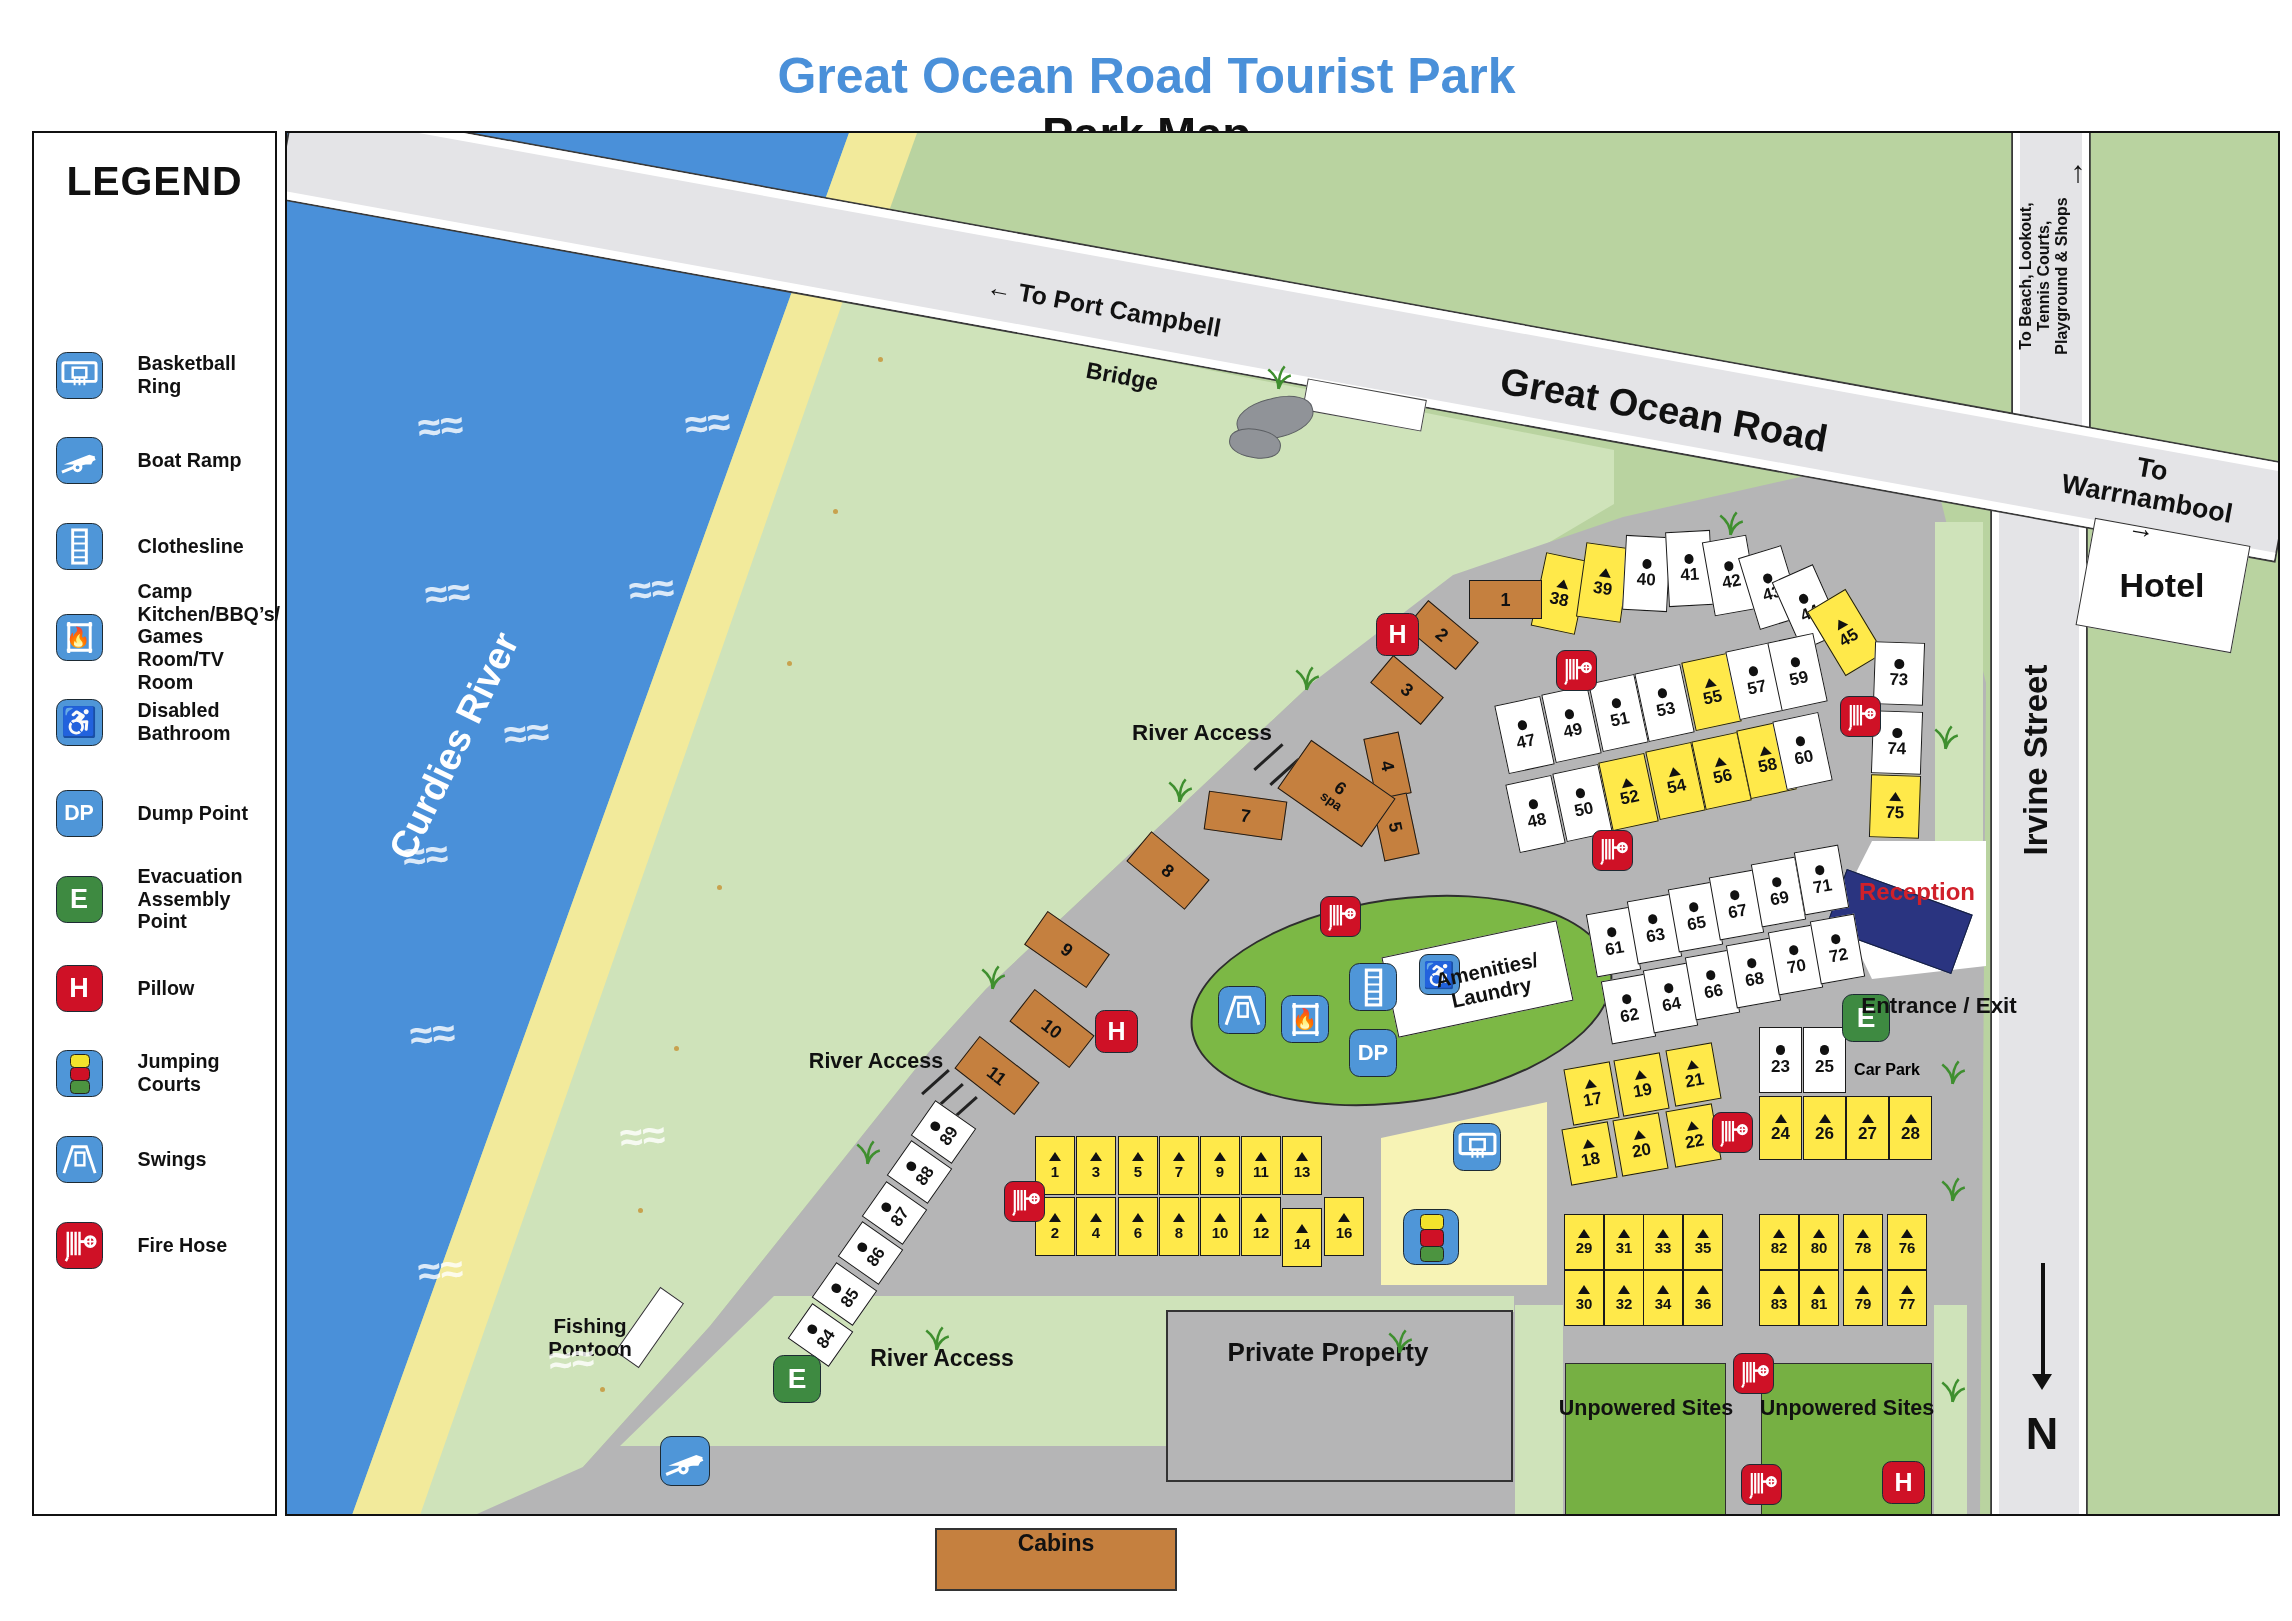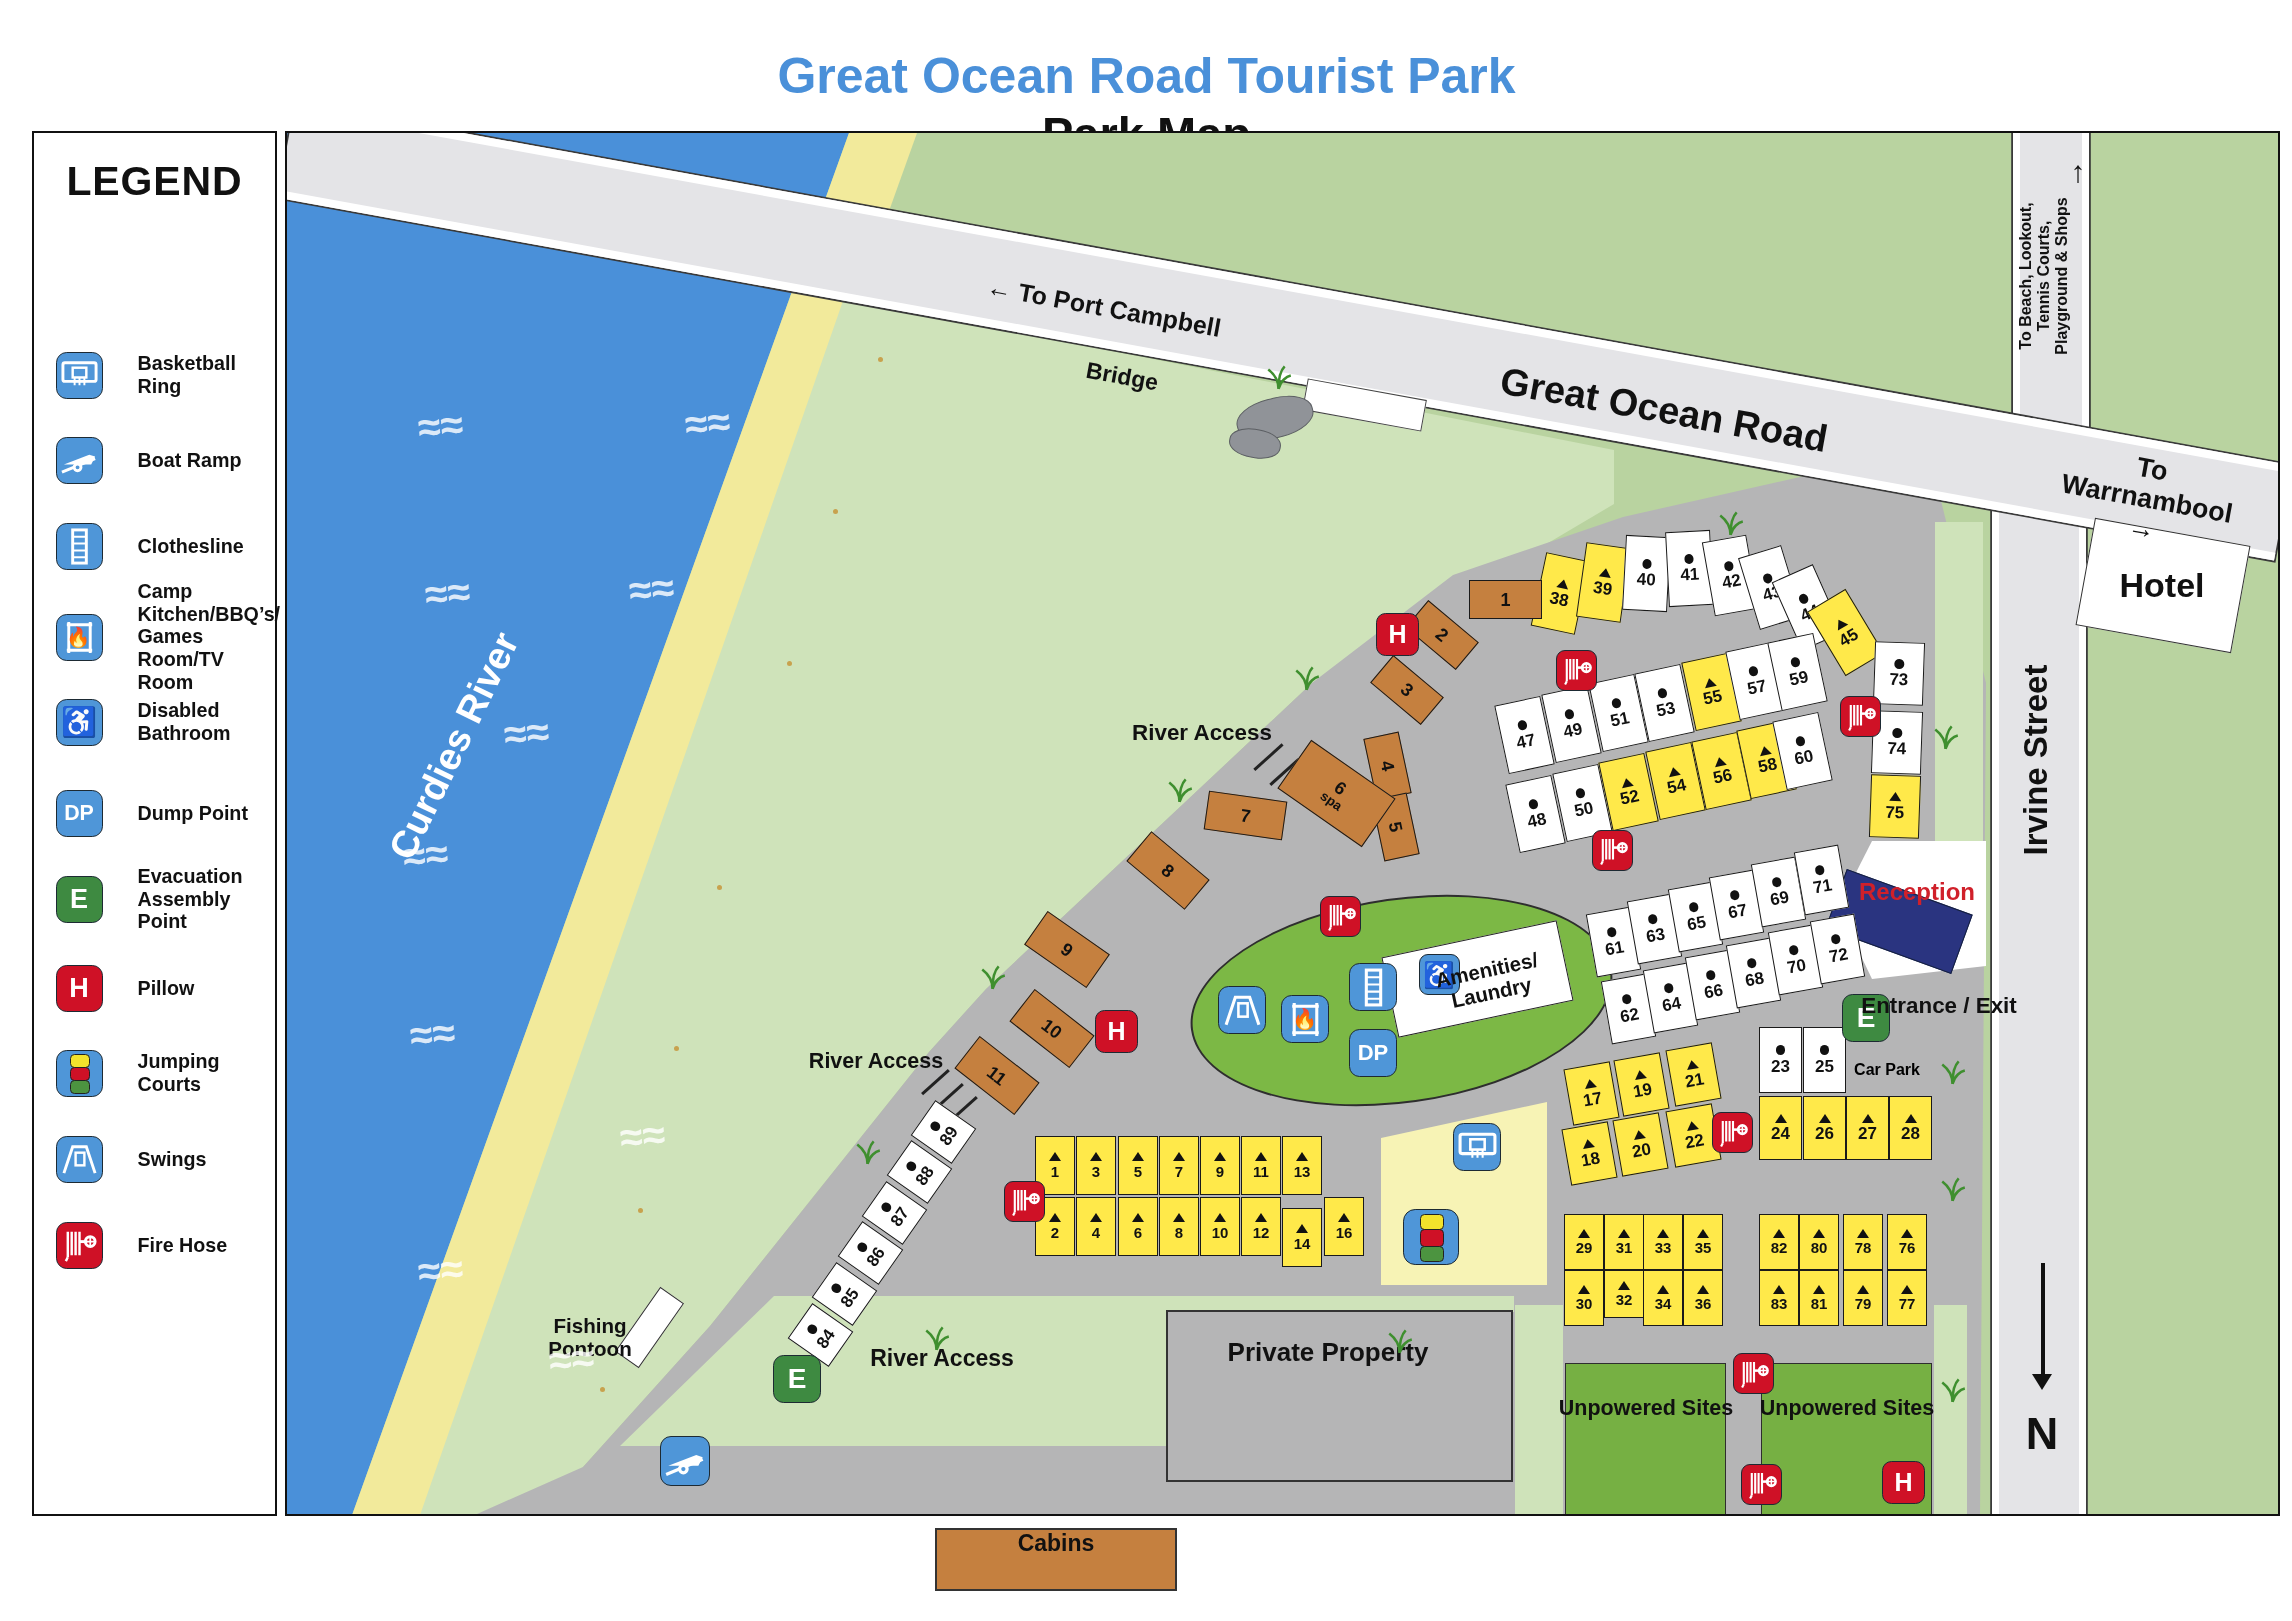--- a/index.html
+++ b/index.html
@@ -425,21 +425,21 @@
           <span>33</span>
         </div>
         <div class="site a" style="left: 1396px; top: 1081px; width: 40px; height: 56px; transform: rotate(0deg); font-size: 15px;">
           <span class="tri"></span>
           <span>35</span>
         </div>
         <div class="site a" style="left: 1277px; top: 1137px; width: 40px; height: 56px; transform: rotate(0deg); font-size: 15px;">
           <span class="tri"></span>
           <span>30</span>
         </div>
-        <div class="site a" style="left: 1317px; top: 1137px; width: 40px; height: 48px; transform: rotate(0deg); font-size: 15px;">
+        <div class="site a" style="left: 1317px; top: 1137px; width: 40px; height: 56px; transform: rotate(0deg); font-size: 15px;">
           <span class="tri"></span>
           <span>32</span>
         </div>
         <div class="site a" style="left: 1356px; top: 1137px; width: 40px; height: 56px; transform: rotate(0deg); font-size: 15px;">
           <span class="tri"></span>
           <span>34</span>
         </div>
         <div class="site a" style="left: 1396px; top: 1137px; width: 40px; height: 56px; transform: rotate(0deg); font-size: 15px;">
           <span class="tri"></span>
           <span>36</span>

